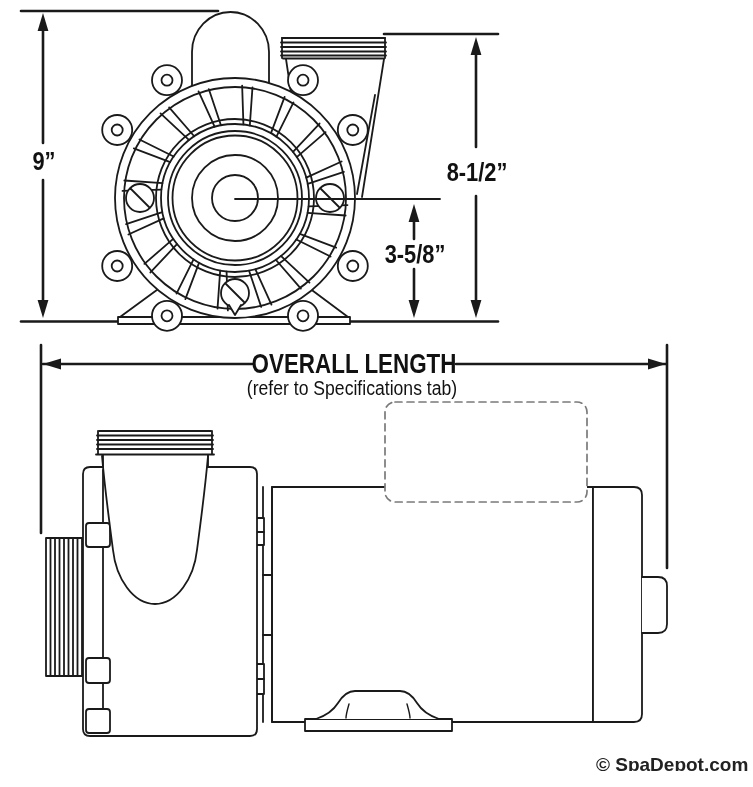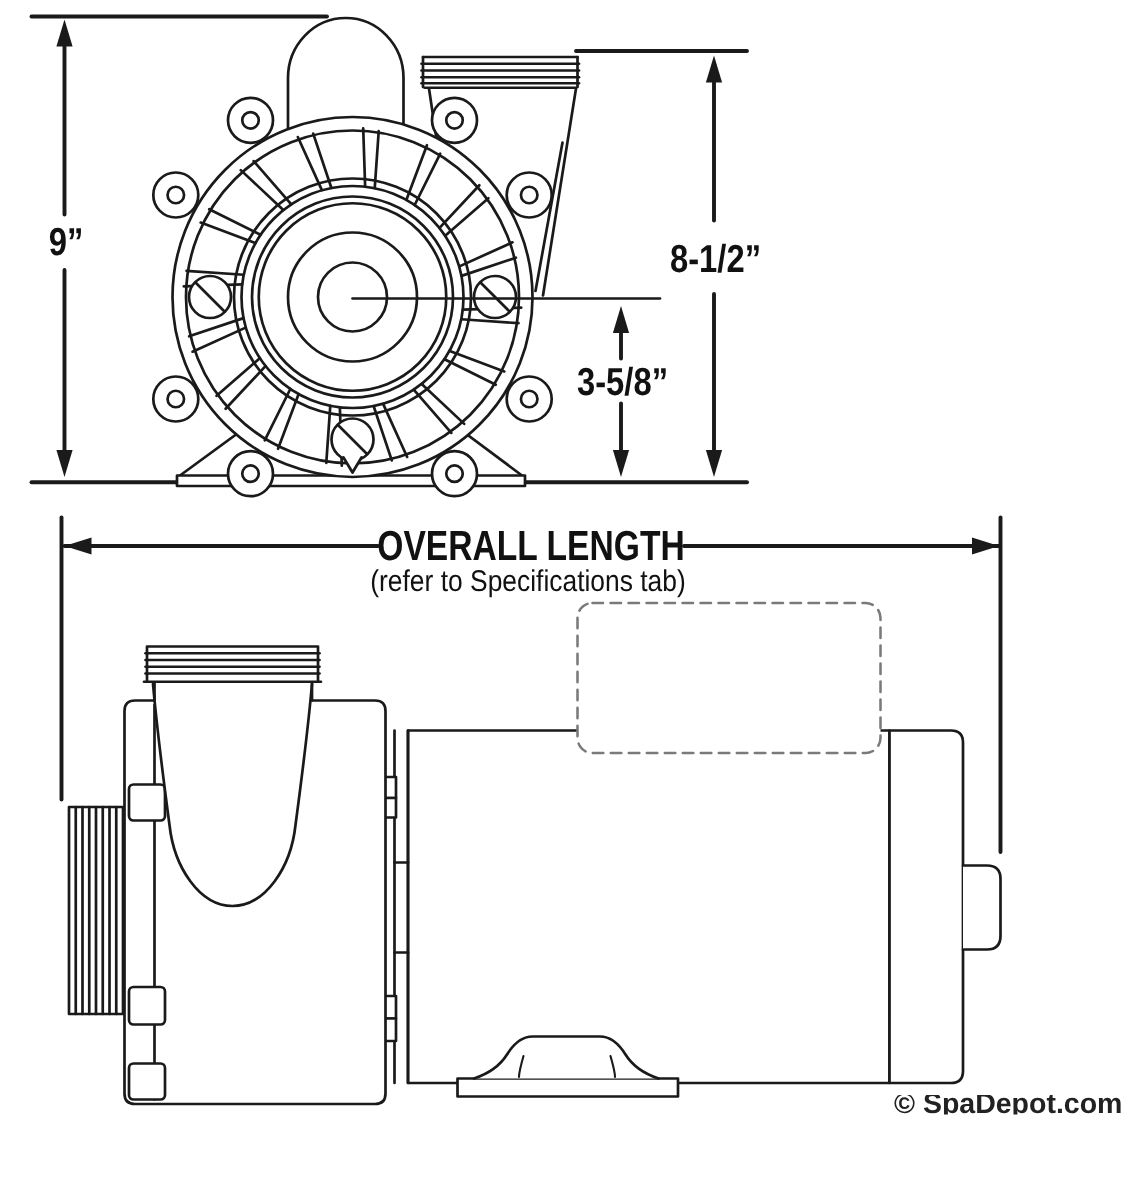--- a/index.html
+++ b/index.html
@@ -4,21 +4,21 @@
 <style>
   html,body{margin:0;padding:0;background:#ffffff;}
   .canvas{position:relative;width:753px;height:787px;background:#ffffff;overflow:hidden;
           font-family:"Liberation Sans",sans-serif;}
   .canvas svg{position:absolute;left:0;top:0;}
   .lbl{position:absolute;color:#111;white-space:nowrap;line-height:1;
        transform:translate(-50%,-50%) scaleX(0.84);}
   .dim-lbl{font-weight:bold;font-size:26px;}
   .len-lbl{font-weight:bold;font-size:28px;transform:translate(-50%,-50%) scaleX(0.8);}
   .note-lbl{font-weight:normal;font-size:20px;transform:translate(-50%,-50%) scaleX(0.88);}
-  .wm-clip{position:absolute;left:596px;top:730px;width:152px;height:13px;overflow:hidden;}
+  .wm-clip{position:absolute;left:596px;top:758px;width:152px;height:13px;overflow:hidden;}
   .wm-text{display:block;margin-top:-4px;font-weight:bold;font-size:19px;color:#222;
            white-space:nowrap;}
 </style>
 </head>
 <body>
 
 <div class="canvas">
 
 <svg width="753" height="787" viewBox="0 0 753 787">
 

